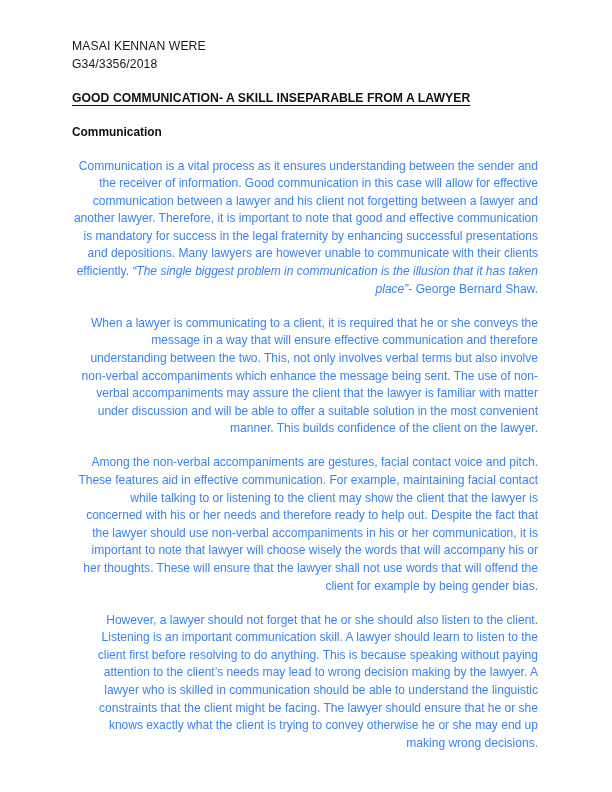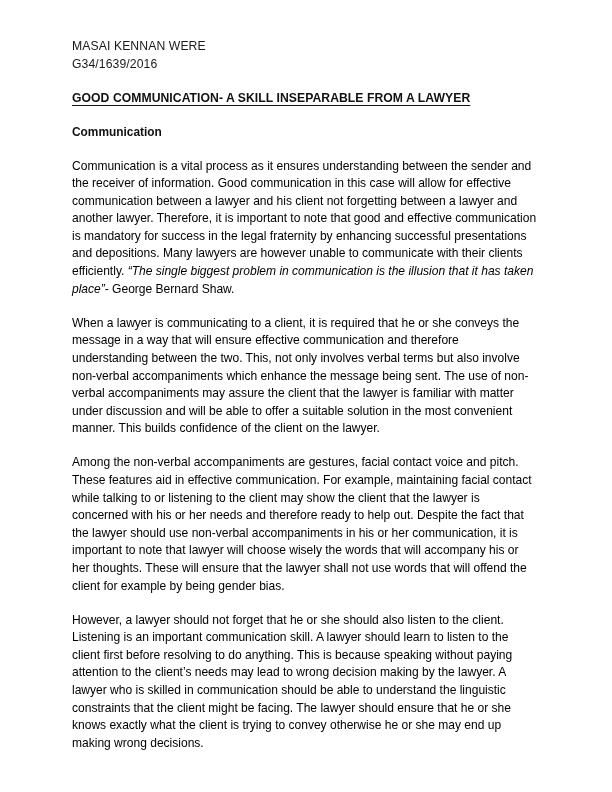--- a/index.html
+++ b/index.html
@@ -51,39 +51,39 @@
     font-size: 11.9px;
     line-height: 17.5px;
     font-weight: bold;
     color: #111111;
   }
   p.body-par {
     margin: 0;
     margin-top: 16.5px;
     font-size: 12.05px;
     line-height: 17.6px;
-    text-align: left;
-    color: #000000;
+    text-align: right;
+    color: #3b82f6;
     letter-spacing: -0.01px;
   }
   p.body-par:first-child {
     margin-top: 0;
   }
   .quote-italic {
     font-style: italic;
   }
 </style>
 </head>
 <body>
 
 <div class="page">
 
   <div class="author-block">
     <div class="author-line">MASAI KENNAN WERE</div>
-    <div class="author-line">G34/1639/2016</div>
+    <div class="author-line">G34/3356/2018</div>
   </div>
 
   <div class="title-wrap">
     <span class="doc-title">GOOD COMMUNICATION- A SKILL INSEPARABLE FROM A LAWYER</span>
   </div>
 
   <div class="section-heading">Communication</div>
 
   <p class="body-par"><span>Communication is a vital process as it ensures understanding between the sender and the receiver of information. Good communication in this case will allow for effective communication between a lawyer and his client not forgetting between a lawyer and another lawyer. Therefore, it is important to note that good and effective communication is mandatory for success in the legal fraternity by enhancing successful presentations and depositions. Many lawyers are however unable to communicate with their clients efficiently. </span><span class="quote-italic">“The single biggest problem in communication is the illusion that it has taken place”</span><span>- George Bernard Shaw.</span></p>
 

